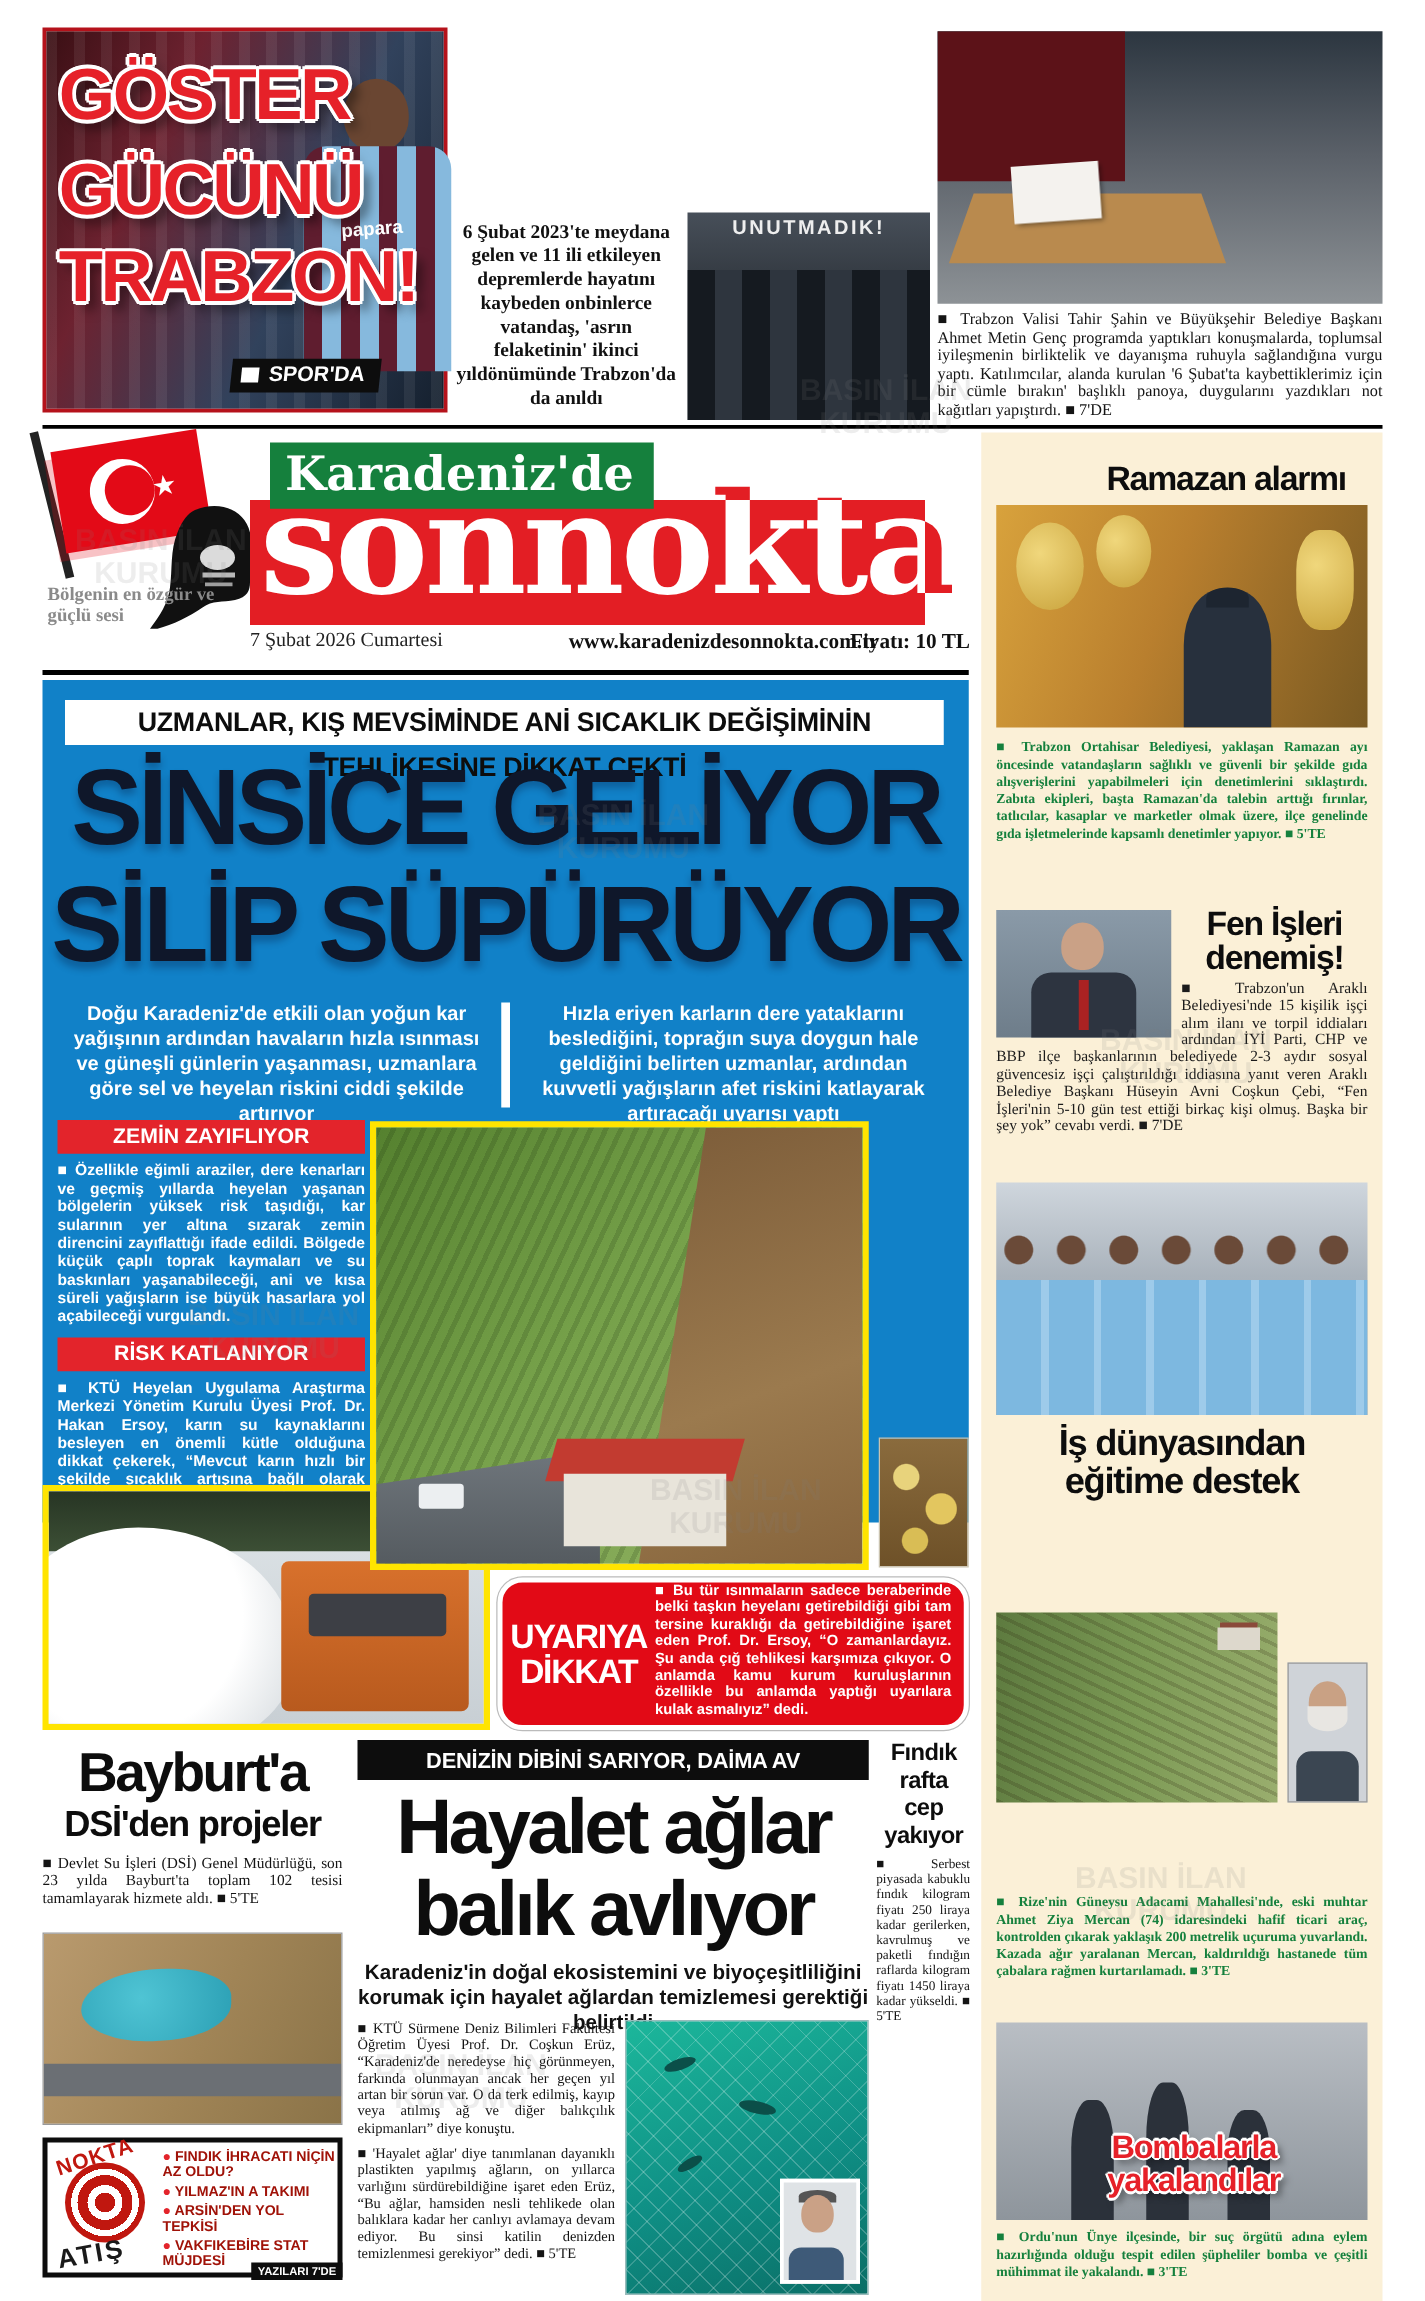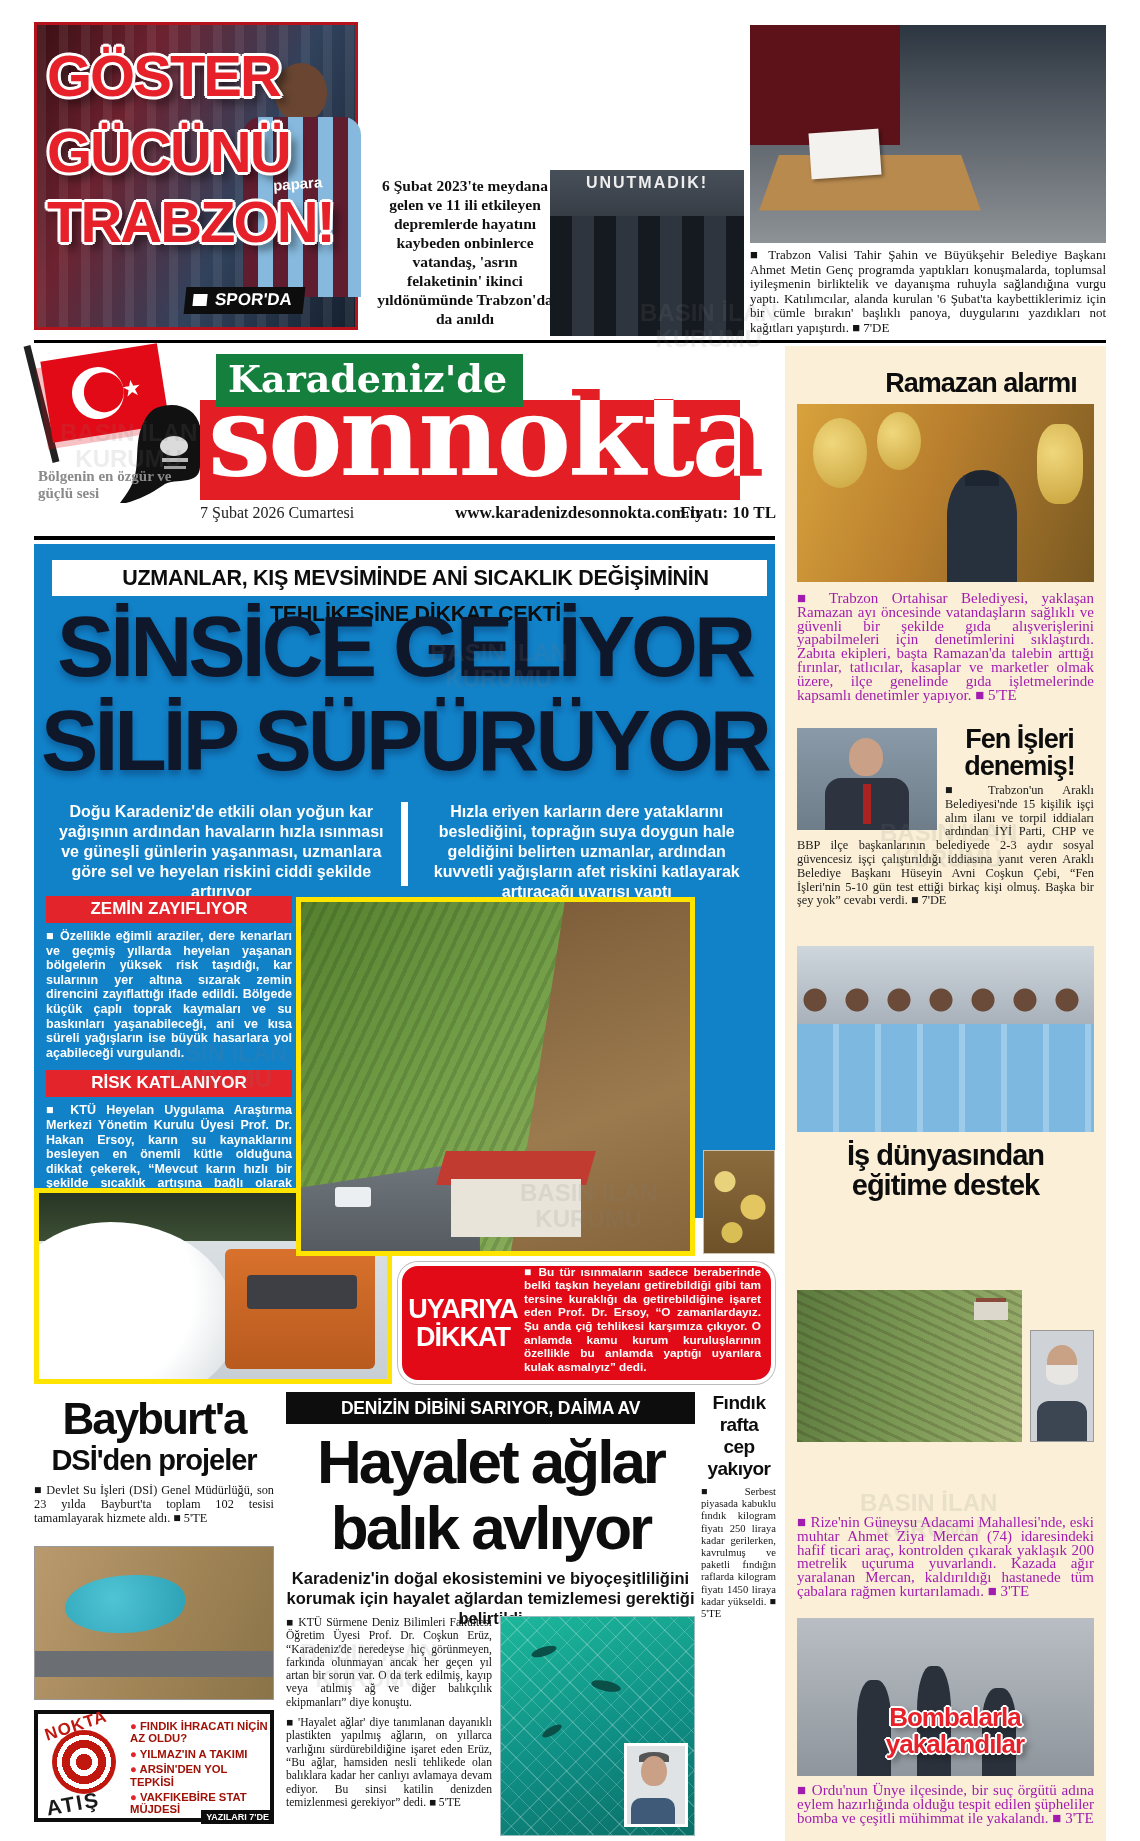--- a/index.html
+++ b/index.html
@@ -1,21 +1,21 @@
 <!DOCTYPE html>
 <html><head>
 <meta charset="utf-8">
 <style>
   html,body{margin:0;padding:0;background:#fff;}
   .page{position:relative;width:1140px;height:1841px;background:#fff;overflow:hidden;
         font-family:"Liberation Sans",sans-serif;}
   .abs{position:absolute;}
   .ph{position:absolute;overflow:hidden;}
   .jt{text-align:justify;}
-  .ctr{text-align:center;padding-left:12px;}
+  .ctr{text-align:center;}
   .serif{font-family:"Liberation Serif",serif;}
 
   
   .wm{position:absolute;color:rgba(130,130,130,.14);font-weight:bold;font-size:24px;
       line-height:26px;text-align:center;pointer-events:none;z-index:50;white-space:pre-line;}
 
   
   #pr{left:34px;top:22px;width:324px;height:308px;border:3px solid #b5121b;box-sizing:border-box;
       background:linear-gradient(115deg,#3a0f14,#6d2230 28%,#31425c 62%,#15202e);}
   #pr .crowd{position:absolute;inset:0;background:repeating-linear-gradient(90deg,rgba(255,255,255,.07) 0 9px,transparent 9px 22px);}
@@ -162,22 +162,22 @@
   #sb{left:785px;top:346px;width:321px;height:1495px;background:#fbf0d7;}
   .sbh{position:absolute;left:12px;width:297px;text-align:center;color:#0d0d0d;font-weight:900;letter-spacing:-1px;}
   #rzh{top:22px;left:80px;width:232px;font-size:27px;}
   #rzp{left:12px;top:58px;width:297px;height:178px;background:linear-gradient(110deg,#d8a23c,#b97f2e 45%,#7a5a22);}
   #rzp .b1,#rzp .b2,#rzp .b3{position:absolute;border-radius:50%;background:radial-gradient(circle at 35% 35%,#f0d77c,#c9a33c);}
   #rzp .b1{left:16px;top:14px;width:54px;height:70px;}
   #rzp .b2{left:80px;top:8px;width:44px;height:58px;}
   #rzp .b3{left:240px;top:20px;width:46px;height:80px;border-radius:40%;}
   #rzp .fig{position:absolute;left:150px;bottom:0;width:70px;height:110px;border-radius:40% 40% 0 0;background:#27303d;}
   #rzp .cap{position:absolute;left:168px;bottom:96px;width:34px;height:16px;border-radius:50% 50% 0 0;background:#1d2530;}
-  .sbbody{position:absolute;left:12px;width:297px;font-family:"Liberation Serif",serif;font-size:15px;
-      line-height:13.8px;text-align:justify;color:#a21caf;}
+  .sbbody{position:absolute;left:12px;width:297px;font-family:"Liberation Serif",serif;font-size:11px;
+      line-height:13.8px;text-align:justify;color:#15803d;font-weight:bold;}
   #rzb{top:246px;}
   #fen{left:12px;top:378px;width:297px;}
   #fenp{float:left;width:140px;height:102px;margin:4px 8px 2px 0;background:linear-gradient(#8a9aa8,#6e7d8a);position:relative;}
   #fenp .head{position:absolute;left:52px;top:10px;width:34px;height:38px;border-radius:50% 50% 45% 45%;background:#caa186;}
   #fenp .suit{position:absolute;left:28px;bottom:0;width:84px;height:52px;border-radius:16px 16px 0 0;background:#2d3440;}
   #fenp .tie{position:absolute;left:66px;bottom:6px;width:8px;height:40px;background:#a22;}
   #fenh{font-weight:900;font-size:27px;line-height:27px;letter-spacing:-1px;text-align:center;color:#0d0d0d;padding-top:2px;}
   #fenb{font-family:"Liberation Serif",serif;font-size:12.4px;line-height:13.8px;text-align:justify;color:#1b1b1b;margin-top:4px;}
   #tmp{left:12px;top:600px;width:297px;height:186px;background:linear-gradient(#cfd6dd,#aab3bc 40%,#8fa0ae);}
   #tmp .heads{position:absolute;top:38px;left:0;width:100%;height:40px;

